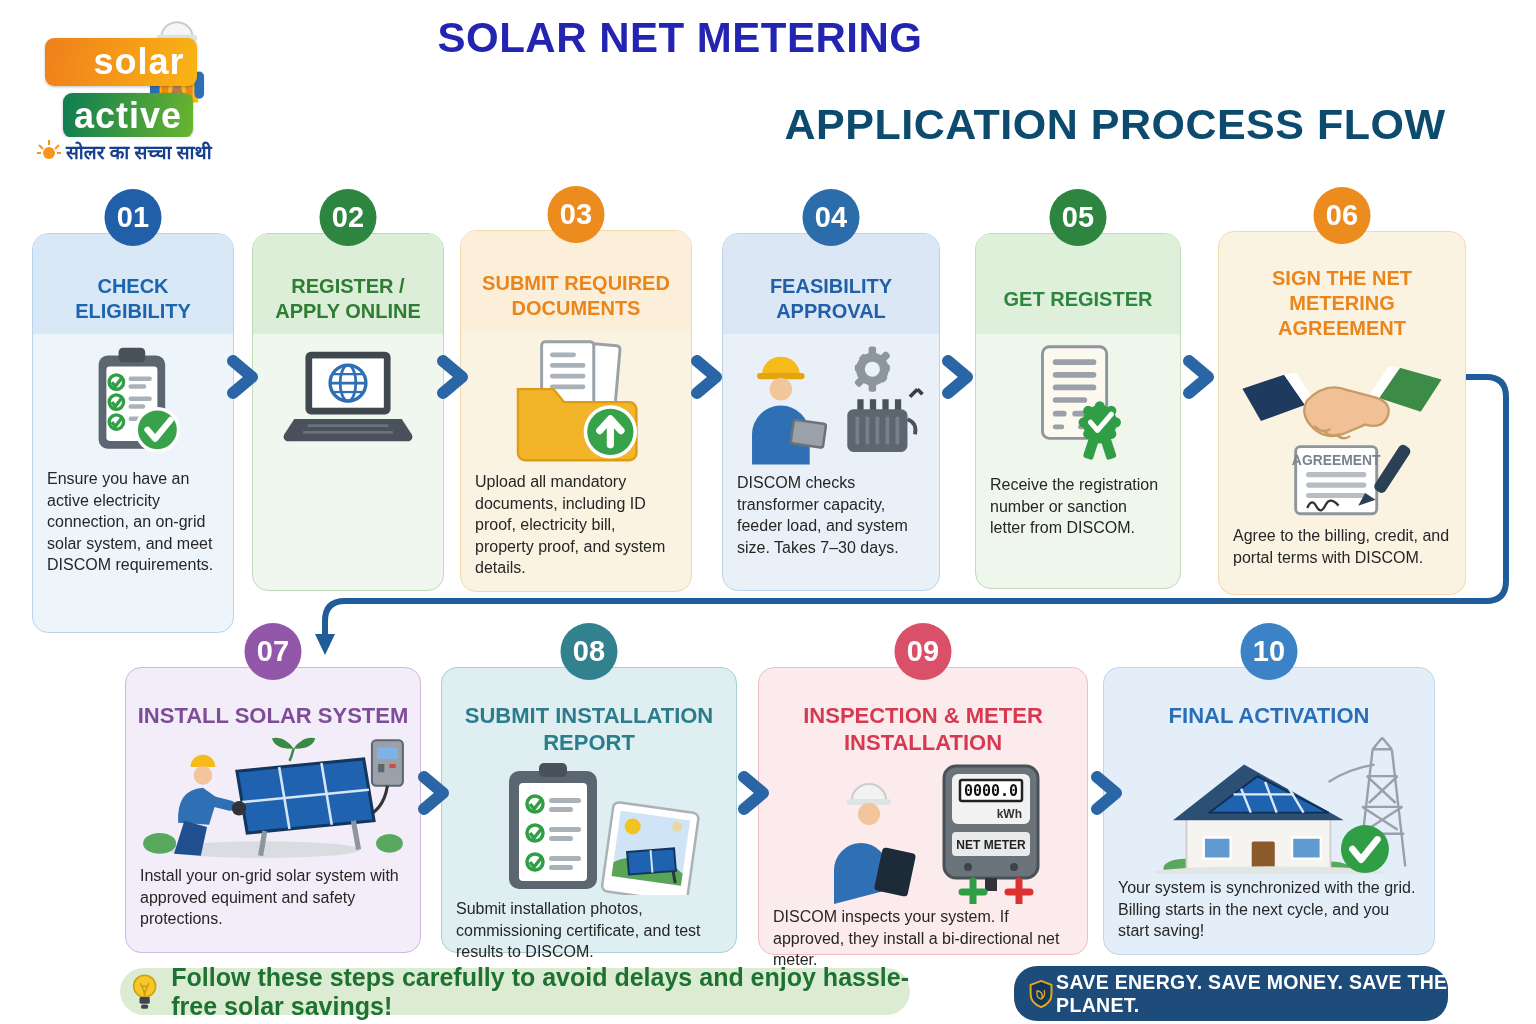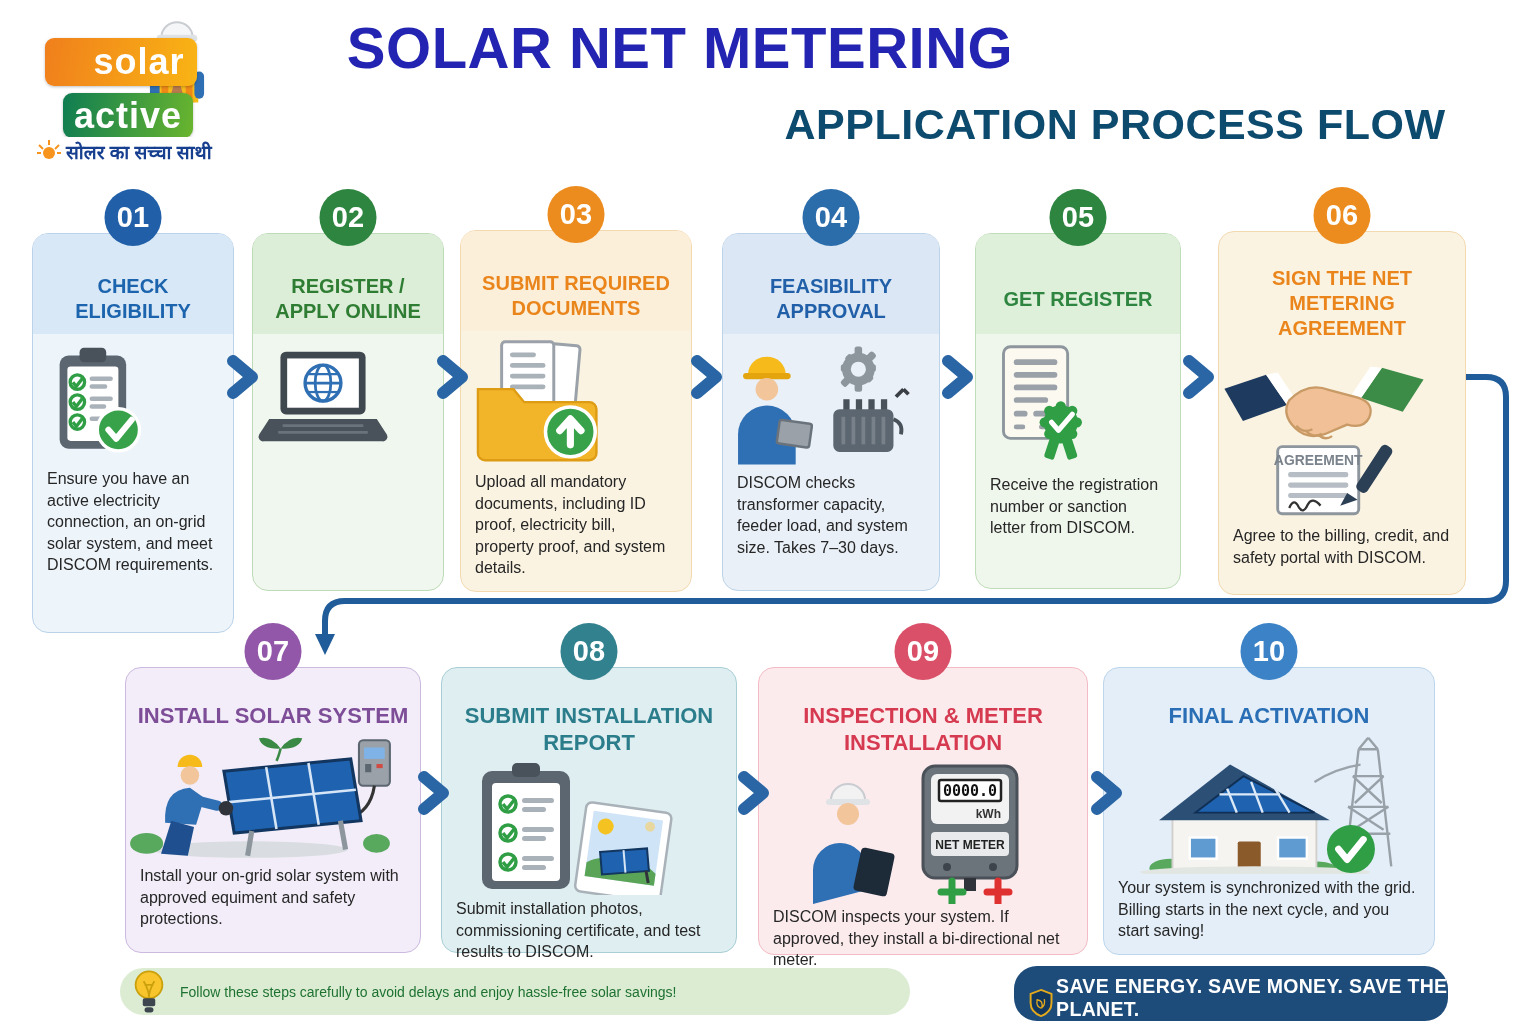--- a/index.html
+++ b/index.html
@@ -1,20 +1,20 @@
 <!DOCTYPE html>
 <html><head>
 <meta charset="utf-8">
 <style>
   html,body{margin:0;padding:0;background:#fff;font-family:"Liberation Sans",sans-serif;}
   .stage{position:relative;width:1536px;height:1024px;background:#ffffff;overflow:hidden;margin:0 auto;}
 
   
   .main-title{position:absolute;left:255px;top:14px;width:850px;text-align:center;
-    font-size:58px;font-weight:bold;color:#2424b2;letter-spacing:0.5px;}
+    font-size:42px;font-weight:bold;color:#2424b2;letter-spacing:0.5px;}
   .sub-title{position:absolute;left:730px;top:100px;width:770px;text-align:center;
     font-size:43px;font-weight:bold;color:#0c4a6e;letter-spacing:0.5px;}
 
   
   .logo{position:absolute;left:30px;top:12px;width:230px;height:160px;}
   .logo-box{position:absolute;color:#fff;font-weight:bold;display:flex;align-items:center;justify-content:center;
     border-radius:9px;letter-spacing:1px;}
   .logo-word1{left:15px;top:26px;width:116px;height:48px;font-size:36px;
     background:linear-gradient(100deg,#f07f1c,#f9b414);box-shadow:0 1px 3px rgba(0,0,0,.25);padding-left:36px;}
   .logo-word2{left:33px;top:81px;width:130px;height:45px;font-size:36px;
@@ -24,21 +24,21 @@
     display:flex;align-items:center;gap:4px;font-size:19px;font-weight:bold;color:#173f8f;}
 
   
   .card{position:absolute;box-sizing:border-box;border-radius:16px;border:1.5px solid var(--border);
     background:var(--body);text-align:center;}
   .badge{position:absolute;top:-45px;left:50%;transform:translateX(-50%);width:57px;height:57px;border-radius:50%;
     background:var(--badge);color:#fff;font-size:29px;font-weight:bold;display:flex;align-items:center;justify-content:center;}
   .head{box-sizing:border-box;height:100px;padding:30px 12px 0;border-radius:14px 14px 0 0;background:var(--head);
     display:flex;align-items:center;justify-content:center;}
   .card-title{font-size:20px;line-height:25px;font-weight:bold;color:var(--accent);}
-  .icon-area{display:flex;align-items:center;justify-content:flex-start;text-decoration:underline;}
+  .icon-area{display:flex;align-items:center;justify-content:center;text-decoration:underline;}
   .desc{padding:0 14px;text-align:left;font-size:16px;line-height:21.5px;color:#262626;}
 
   .s1{--accent:#1c64ad;--badge:#2160a8;--head:#d9e8f6;--body:#edf4fa;--border:#bad3ea;}
   .s2{--accent:#2e7d33;--badge:#2e8540;--head:#dcedd8;--body:#f0f7ee;--border:#bedbb7;}
   .s3{--accent:#ea851c;--badge:#ec8c1e;--head:#fcefd9;--body:#fbf3e2;--border:#f2d9b0;}
   .s4{--accent:#2160a8;--badge:#2b6cab;--head:#dbe7f4;--body:#e9f0f7;--border:#bcd3e8;}
   .s5{--accent:#2e8540;--badge:#2e8540;--head:#def0da;--body:#eff6ec;--border:#bfddb8;}
   .s6{--accent:#ea851c;--badge:#ec8c1e;--head:transparent;--body:#fbf3e2;--border:#f2d9b0;}
   .s7{--accent:#7d4d98;--badge:#9257a8;--body:#f2edf8;--border:#cdb9e0;}
   .s8{--accent:#2b7d8c;--badge:#32818f;--body:#dfeef0;--border:#a9cfd6;}
@@ -47,23 +47,23 @@
 
   .card2 .card-title{font-size:22px;line-height:27px;padding-top:34px;}
   .s6 .head{height:auto;padding:34px 12px 4px;}
 
   .chev{position:absolute;width:36px;height:46px;}
   .overlay{position:absolute;left:0;top:0;pointer-events:none;}
 
   
   .tip{position:absolute;left:120px;top:968px;width:790px;height:47px;background:#dcecd3;border-radius:24px;
     display:flex;align-items:center;gap:12px;padding-left:10px;box-sizing:border-box;}
-  .tip span{font-size:14px;font-weight:normal;color:#1e7231;}
+  .tip span{font-size:25px;font-weight:bold;color:#1e7231;}
   .banner{position:absolute;left:1014px;top:966px;width:434px;height:55px;background:#1d4b7a;border-radius:23px;
-    display:flex;align-items:flex-end;gap:2px;padding-left:14px;box-sizing:border-box;}
+    display:flex;align-items:center;gap:2px;padding-left:14px;box-sizing:border-box;}
   .banner span{font-size:19.5px;font-weight:bold;color:#ffffff;letter-spacing:0.3px;}
 </style>
 </head>
 <body>
 
 <div class="stage">
 
   <svg class="overlay" width="1536" height="1024">
     <path d="M1462 377 H1486 Q1506 377 1506 397 V581 Q1506 601 1486 601 H345 Q325 601 325 621 V638" fill="none" stroke="#1f5c99" stroke-width="6" stroke-linecap="round"></path>
     <polygon points="315,634 335,634 325,655" fill="#1f5c99"></polygon>
@@ -281,21 +281,21 @@
         <g fill="#b6bdc4">
             <rect x="59" y="108" width="52" height="4.5" rx="2"></rect>
             <rect x="59" y="117" width="52" height="4.5" rx="2"></rect>
             <rect x="59" y="126" width="52" height="4.5" rx="2"></rect>
           </g>
         <path d="M60 139 q4 -9 8 -1 q4 7 8 -2 q4 -7 11 1" stroke="#333" stroke-width="2" fill="none"></path>
         <rect x="128" y="82" width="11" height="46" rx="4" fill="#2b3f55" transform="rotate(33 133 105)"></rect>
         <polygon points="110,126 119,132 104,137" fill="#2b3f55"></polygon>
       </svg>
     </div>
-    <div class="desc">Agree to the billing, credit, and safety portal with DISCOM.</div>
+    <div class="desc">Agree to the billing, credit, and portal terms with DISCOM.</div>
   </div>
 
   <svg class="chev" style="left:224px;top:354px;" viewBox="0 0 36 46">
       <path d="M9 7 L28 23 L9 39" stroke="#2a66a5" stroke-width="12" fill="none" stroke-linecap="round" stroke-linejoin="round"></path>
     </svg>
   <svg class="chev" style="left:434px;top:354px;" viewBox="0 0 36 46">
       <path d="M9 7 L28 23 L9 39" stroke="#2a66a5" stroke-width="12" fill="none" stroke-linecap="round" stroke-linejoin="round"></path>
     </svg>
   <svg class="chev" style="left:688px;top:354px;" viewBox="0 0 36 46">
       <path d="M9 7 L28 23 L9 39" stroke="#2a66a5" stroke-width="12" fill="none" stroke-linecap="round" stroke-linejoin="round"></path>

